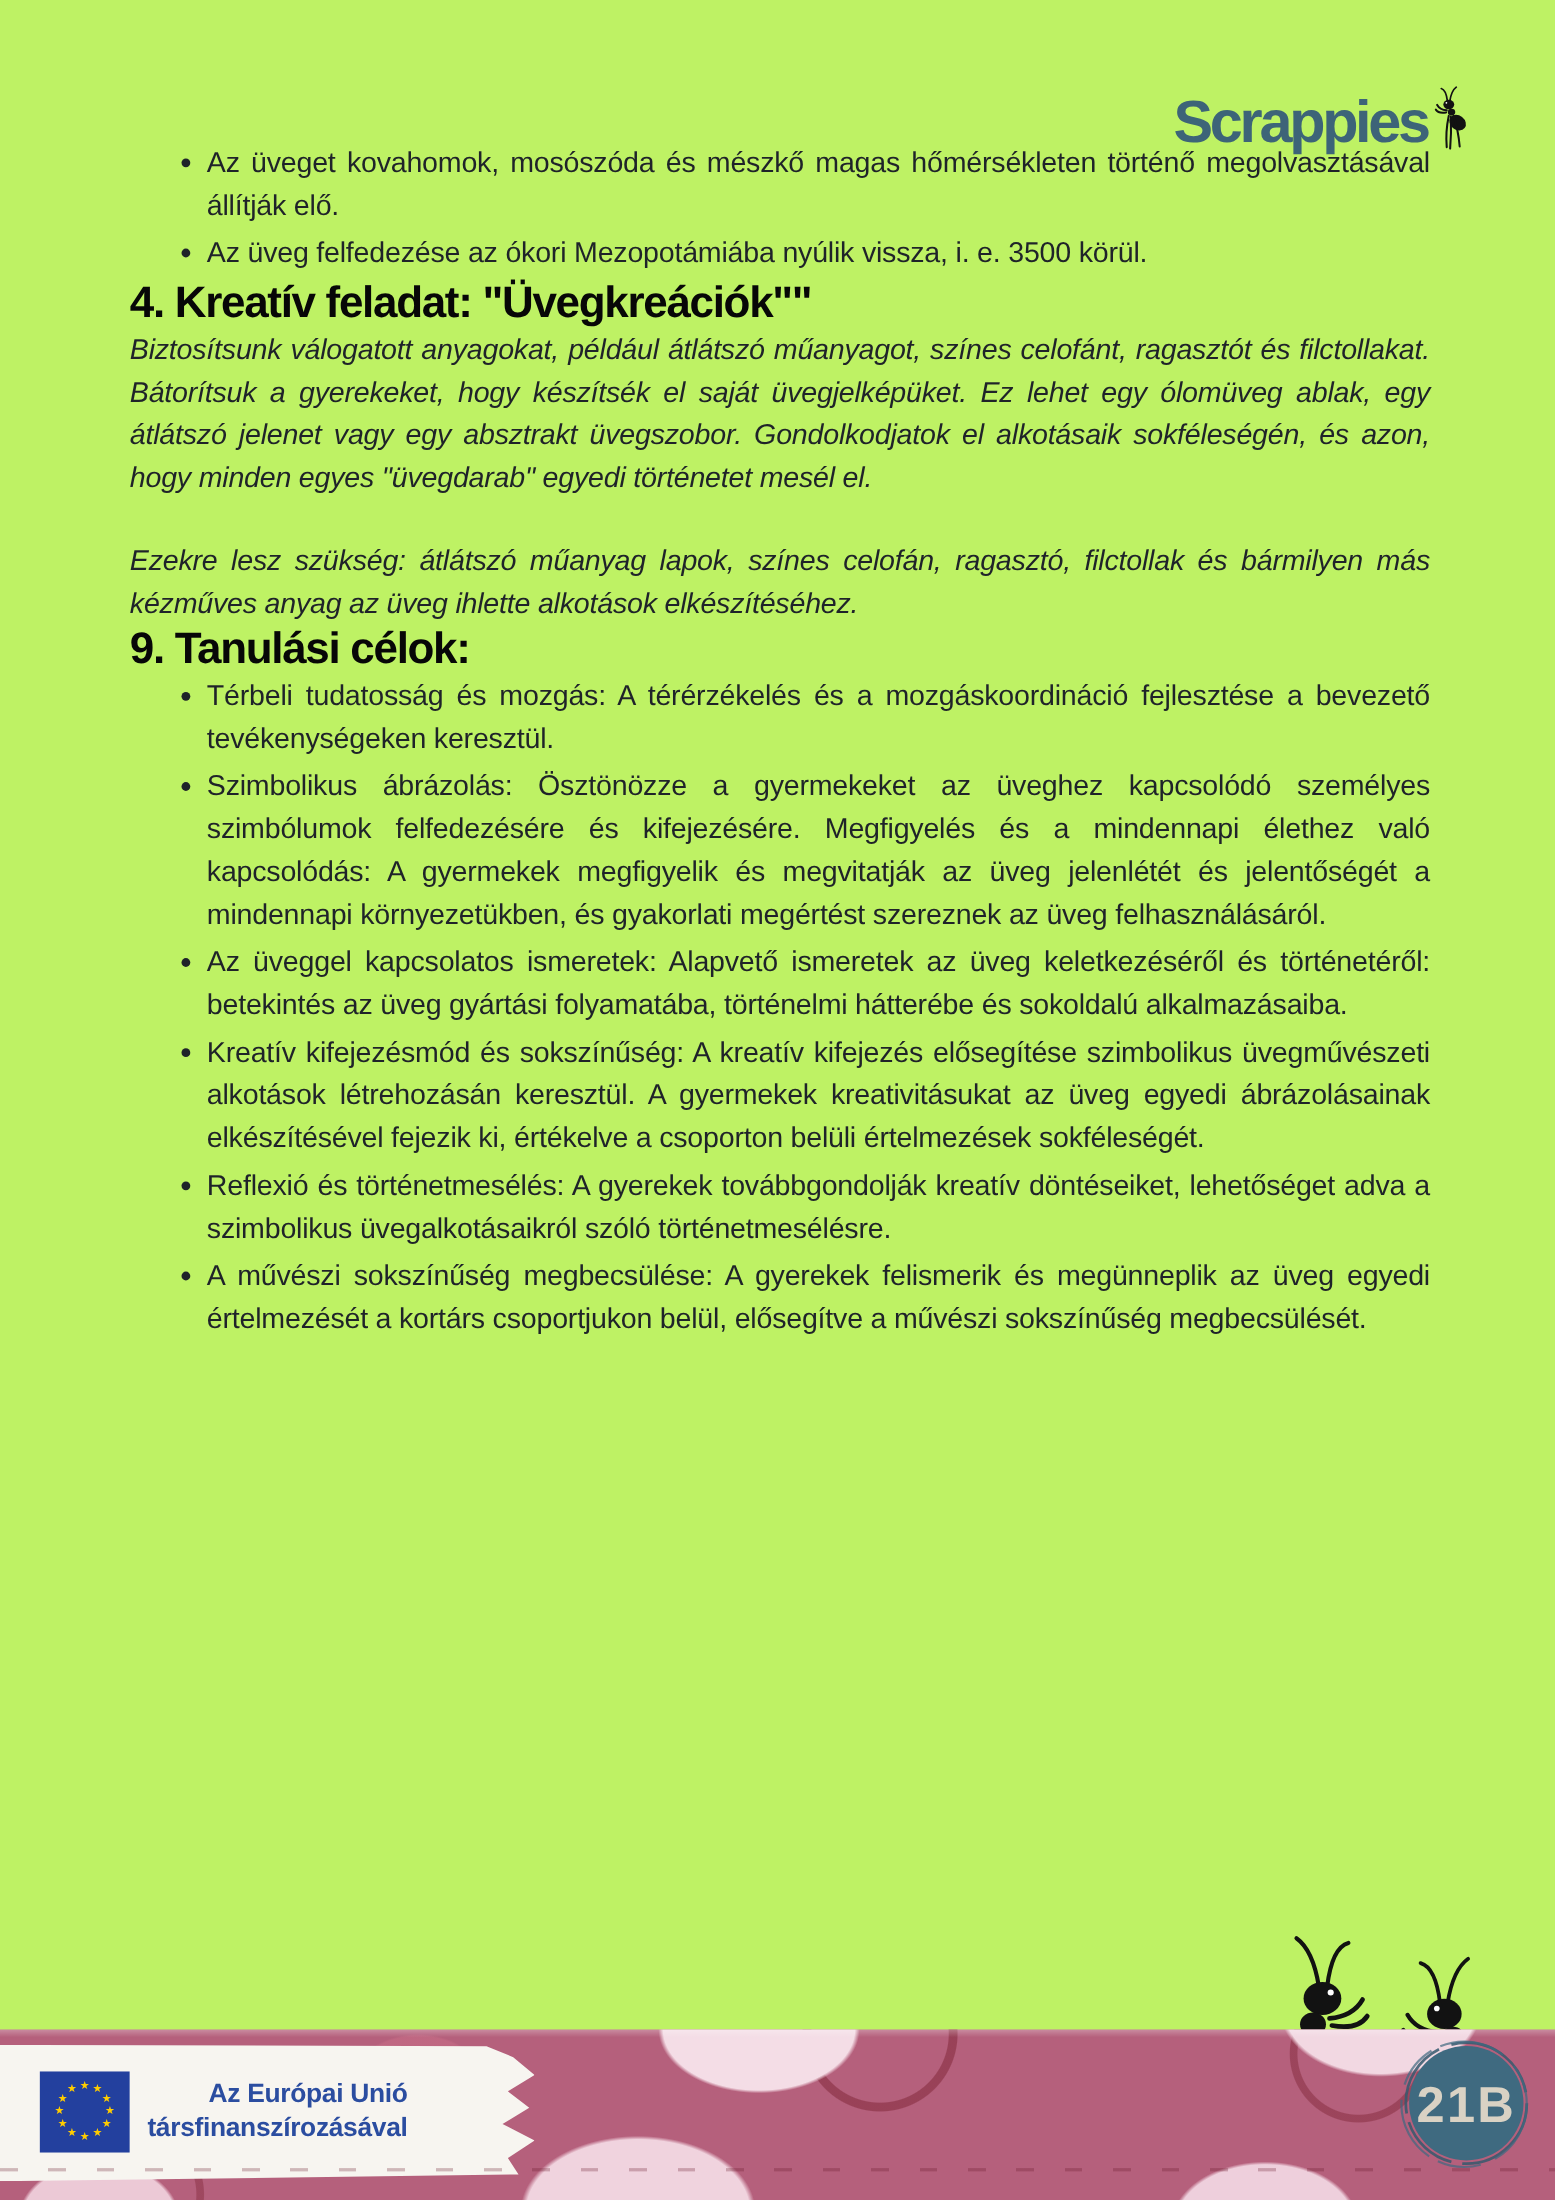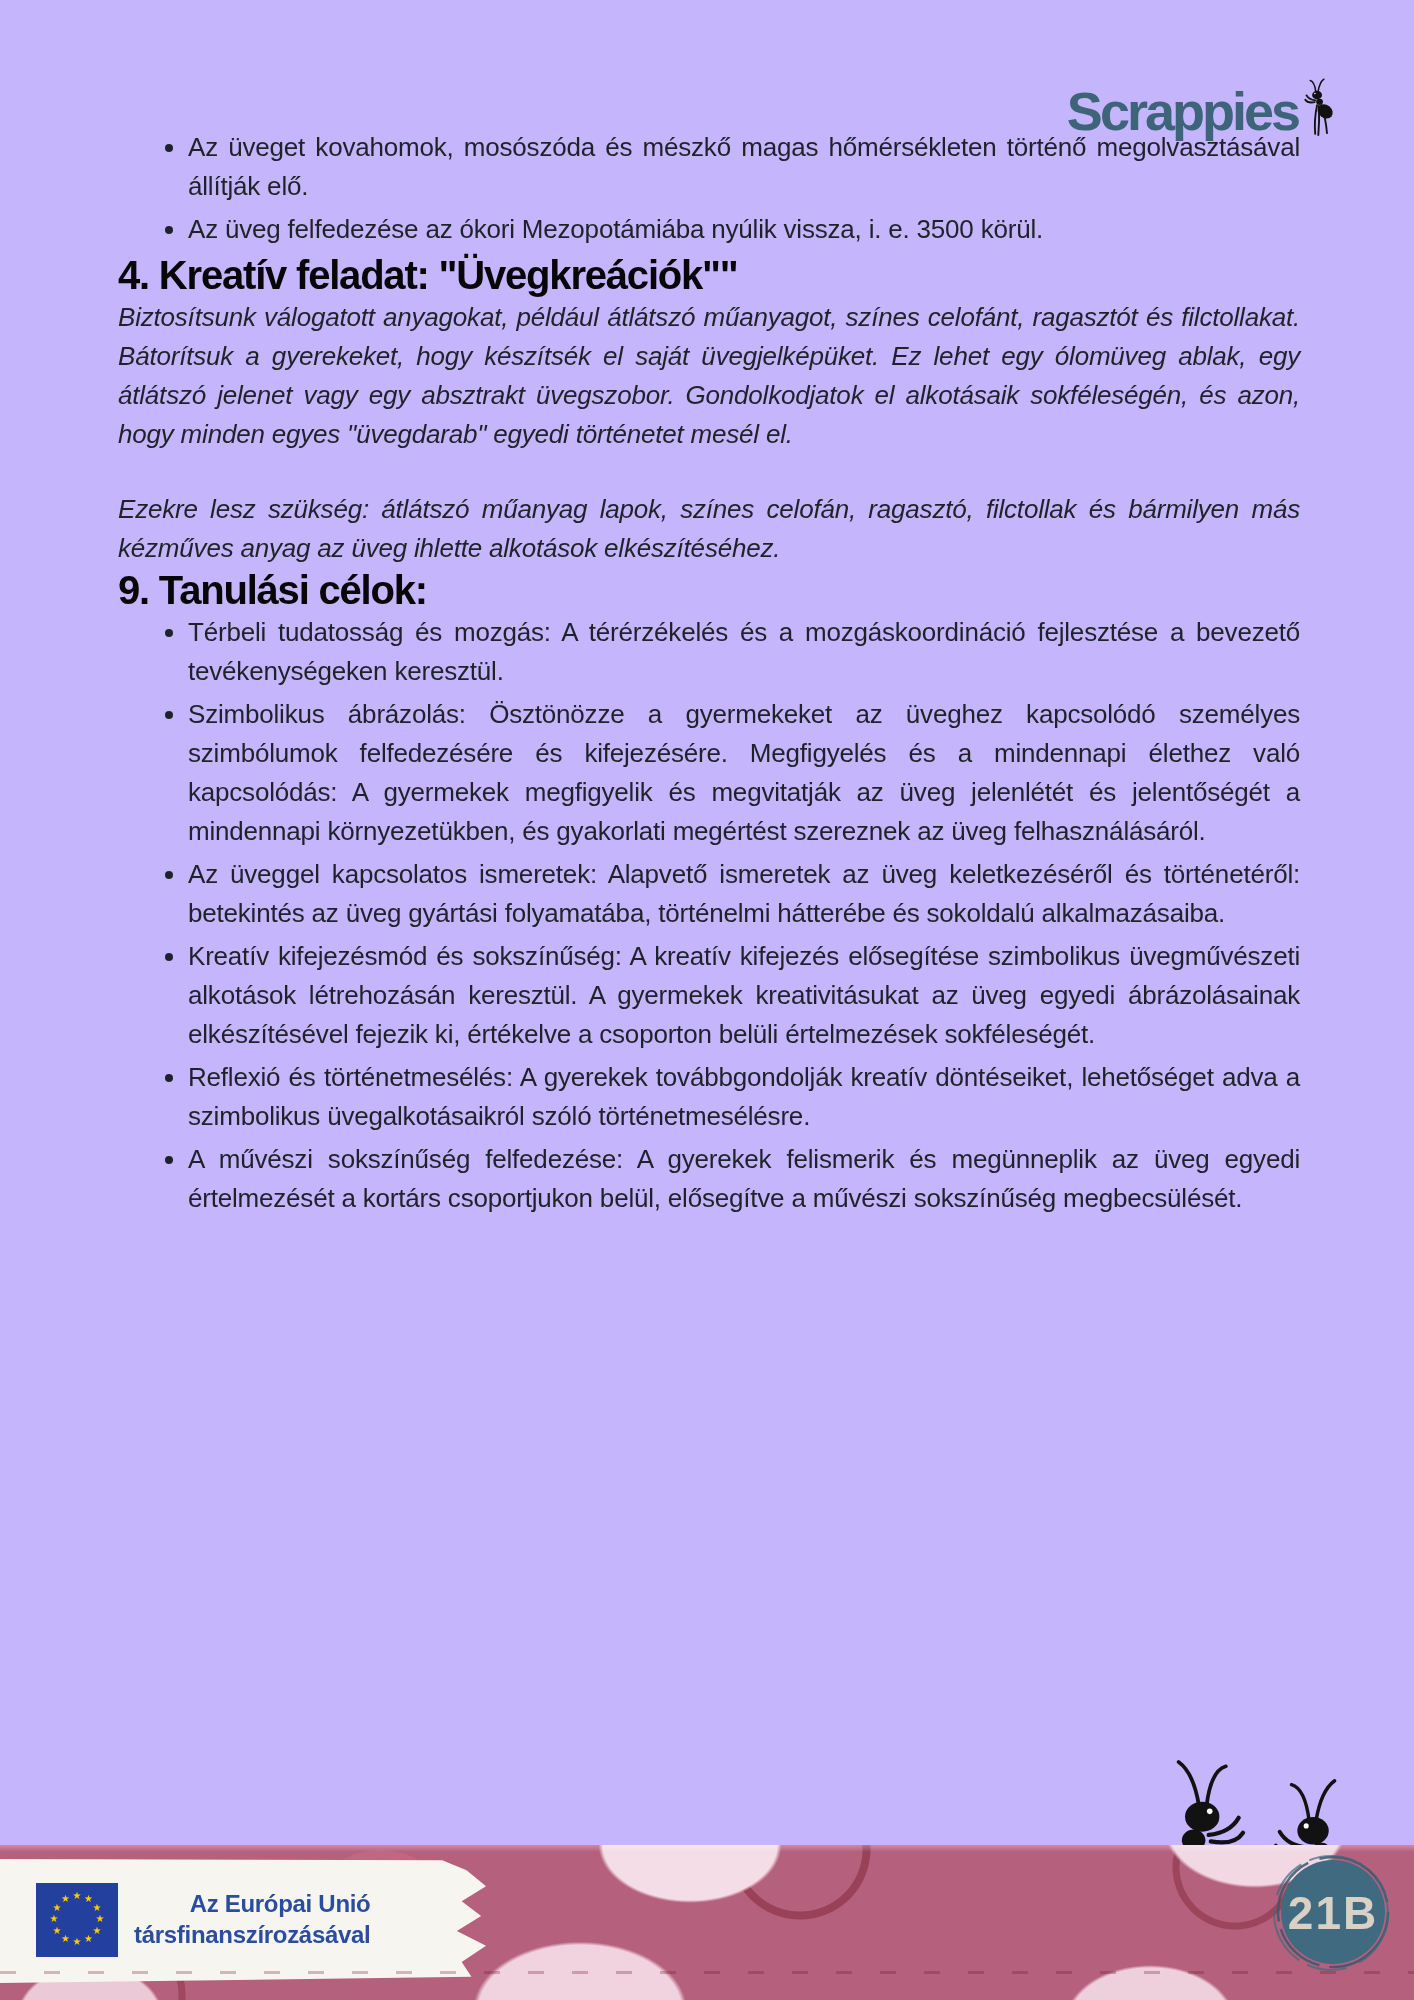--- a/index.html
+++ b/index.html
@@ -1,20 +1,20 @@
 <!DOCTYPE html>
 <html><head>
 <meta charset="utf-8">
 <style>
   html,body{margin:0;padding:0;background:#ffffff;}
   .page{
     position:relative;
     width:1414px;
     height:2000px;
-    background:#c4b5fd;
+    background:#bef264;
     overflow:hidden;
     font-family:"Liberation Sans", sans-serif;
     color:#1f2329;
   }
 
   
   .logo{
     position:absolute;
     top:84px; right:78px;
     display:flex; align-items:flex-start;
@@ -152,21 +152,21 @@
     <p class="para para-2">Ezekre lesz szükség: átlátszó műanyag lapok, színes celofán, ragasztó, filctollak és bármilyen más kézműves anyag az üveg ihlette alkotások elkészítéséhez.</p>
 
     <h2 class="sec-title title-5">9. Tanulási célok:</h2>
 
     <ul class="bullets goals">
       <li>Térbeli tudatosság és mozgás: A térérzékelés és a mozgáskoordináció fejlesztése a bevezető tevékenységeken keresztül.</li>
       <li>Szimbolikus ábrázolás: Ösztönözze a gyermekeket az üveghez kapcsolódó személyes szimbólumok felfedezésére és kifejezésére. Megfigyelés és a mindennapi élethez való kapcsolódás: A gyermekek megfigyelik és megvitatják az üveg jelenlétét és jelentőségét a mindennapi környezetükben, és gyakorlati megértést szereznek az üveg felhasználásáról.</li>
       <li>Az üveggel kapcsolatos ismeretek: Alapvető ismeretek az üveg keletkezéséről és történetéről: betekintés az üveg gyártási folyamatába, történelmi hátterébe és sokoldalú alkalmazásaiba.</li>
       <li>Kreatív kifejezésmód és sokszínűség: A kreatív kifejezés elősegítése szimbolikus üvegművészeti alkotások létrehozásán keresztül. A gyermekek kreativitásukat az üveg egyedi ábrázolásainak elkészítésével fejezik ki, értékelve a csoporton belüli értelmezések sokféleségét.</li>
       <li>Reflexió és történetmesélés: A gyerekek továbbgondolják kreatív döntéseiket, lehetőséget adva a szimbolikus üvegalkotásaikról szóló történetmesélésre.</li>
-      <li>A művészi sokszínűség felfedezése: A gyerekek felismerik és megünneplik az üveg egyedi értelmezését a kortárs csoportjukon belül, elősegítve a művészi sokszínűség megbecsülését.</li>
+      <li>A művészi sokszínűség megbecsülése: A gyerekek felismerik és megünneplik az üveg egyedi értelmezését a kortárs csoportjukon belül, elősegítve a művészi sokszínűség megbecsülését.</li>
     </ul>
 
   </div>
 
   <svg class="ant-left" viewBox="0 0 110 200">
     <g fill="#121212" stroke="#121212" stroke-linecap="round">
       <path d="M55 45 Q50 14 36 4" fill="none" stroke-width="3.5"></path>
       <path d="M62 45 Q66 12 80 8" fill="none" stroke-width="3.5"></path>
       <ellipse cx="58" cy="55" rx="16" ry="14" stroke="none"></ellipse>
       <circle cx="65" cy="50" r="2.6" fill="#ffffff" stroke="none"></circle>

